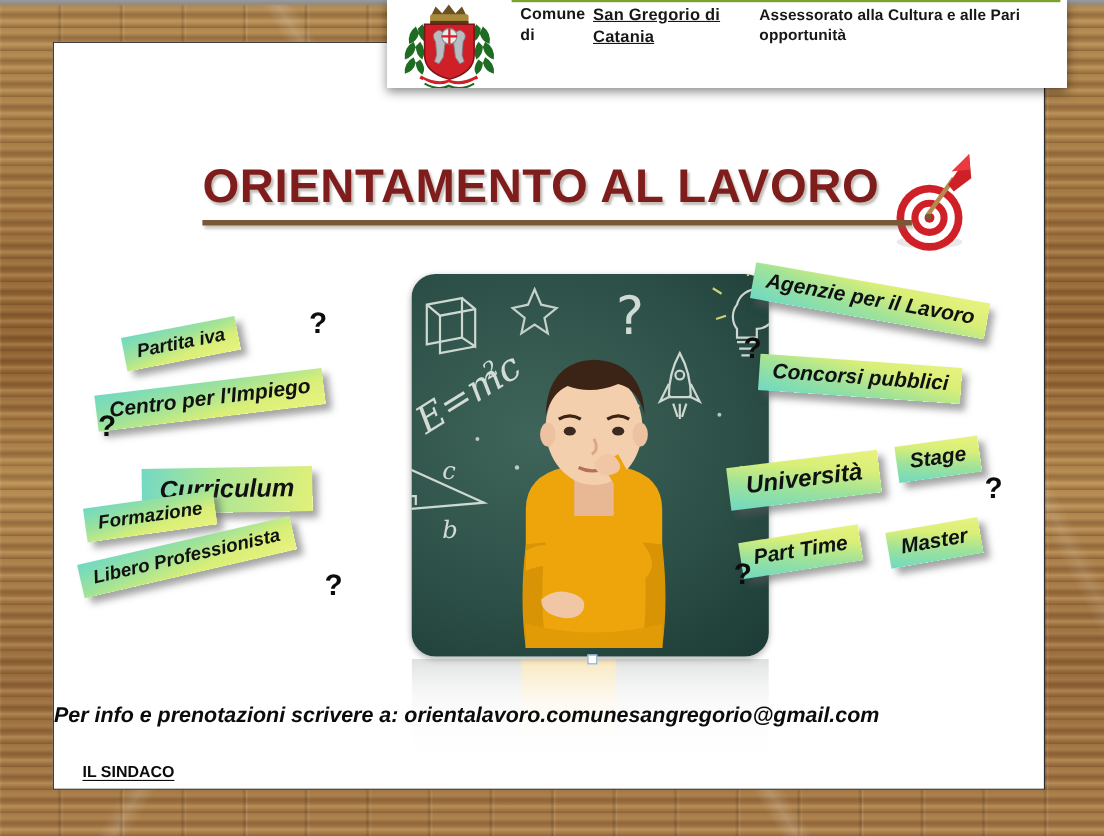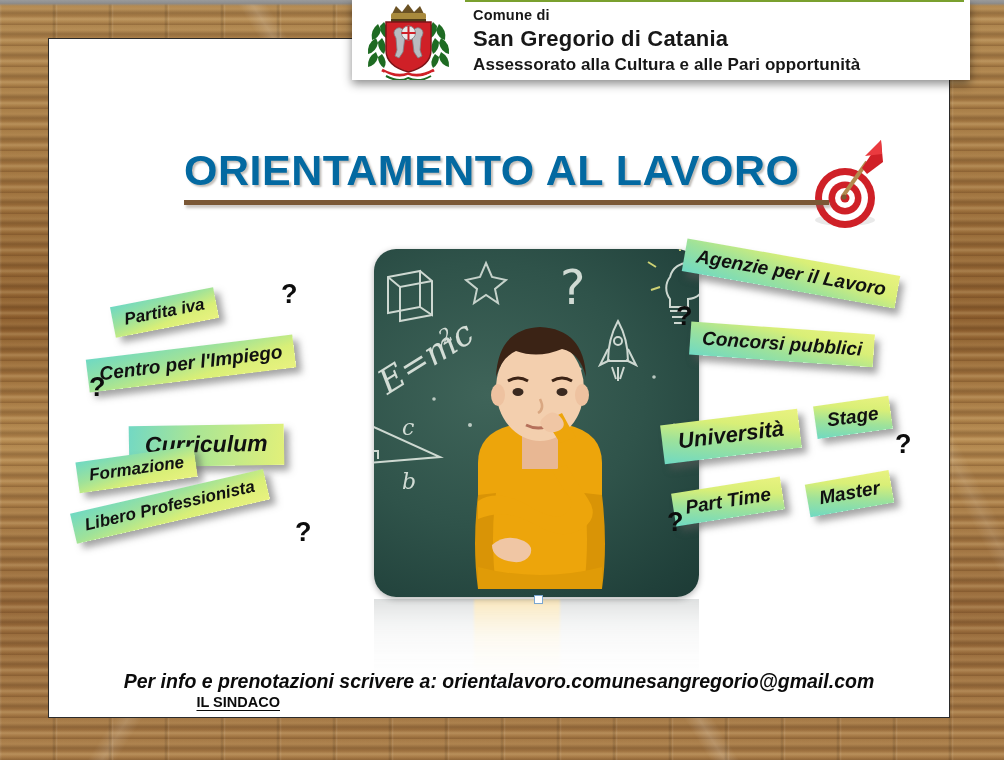--- a/index.html
+++ b/index.html
@@ -73,35 +73,35 @@
   }
   #crest {
     width: 113px; height: 80px; flex: 0 0 113px;
     position: relative;
     background: #fff;
   }
   #crest svg { display:block; width:113px; height:80px; }
   #header-text {
     flex: 1 1 auto;
     padding: 4px 4px 2px 8px;
-    display: flex; flex-direction: column; justify-content: center;
+    display: flex; flex-direction: row; justify-content: center;
     color: #171717;
   }
   #header-text .l1 { font-size: 14.5px; font-weight: 700; letter-spacing:.2px; line-height: 1.28; }
-  #header-text .l2 { font-size: 22px; font-weight: 700; letter-spacing:.2px; line-height: 1.3; }
-  #header-text .l3 { font-size: 17px; font-weight: 700; letter-spacing:.1px; line-height: 1.3; }
+  #header-text .l2 { font-size: 15px; font-weight: 700; letter-spacing:.2px; line-height: 1.3; text-decoration: underline; }
+  #header-text .l3 { font-size: 14px; font-weight: 700; letter-spacing:.1px; line-height: 1.3; }
 
   
   #title-wrap {
     position: absolute; left: 135px; top: 110px; width: 640px; z-index: 12;
   }
   #title {
     font-size: 43px;
     font-weight: 700;
-    color: #0369a1;
+    color: #7f1d1d;
     letter-spacing: 0.5px;
     text-shadow: 2px 2px 2px rgba(120,110,100,0.45);
     white-space: nowrap;
     line-height: 1;
     padding-bottom: 6px;
   }
   #title-underline {
     height: 5px; width: 645px; margin-top: 2px;
     background: #7a5735;
     box-shadow: 2px 3px 3px rgba(120,110,100,0.40);
@@ -174,40 +174,39 @@
   .qm {
     position: absolute;
     font-size: 27px; font-weight: 700; color: #0c0c0c;
     z-index: 15;
     font-family: "Liberation Sans", sans-serif;
   }
 
   
   #contact {
     position: absolute; left: 0; right: 0; top: 600px;
-    text-align: center;
+    text-align: left;
     z-index: 20;
     font-size: 19.5px; font-weight: 700; font-style: italic;
     color: #0b0b0b;
     letter-spacing: 0px;
-    margin-top: 31px;
   }
   #signatures {
     position: absolute; left: 26px; top: 655px; width: 890px;
     z-index: 20;
     display: flex;
   }
   .sig { color: #0b0b0b; }
   .sig .role {
     font-size: 14.5px; font-weight: 700;
     text-decoration: underline;
     text-underline-offset: 3px;
     white-space: nowrap;
   }
-  .sig.s1 { width: 205px; text-align: right; }
+  .sig.s1 { width: 205px; }
   .sig.s2 { width: 420px; }
   .sig.s3 { width: 265px; }
 </style>
 </head>
 <body>
 
 <div id="stage">
 
   <div id="poster">
 

